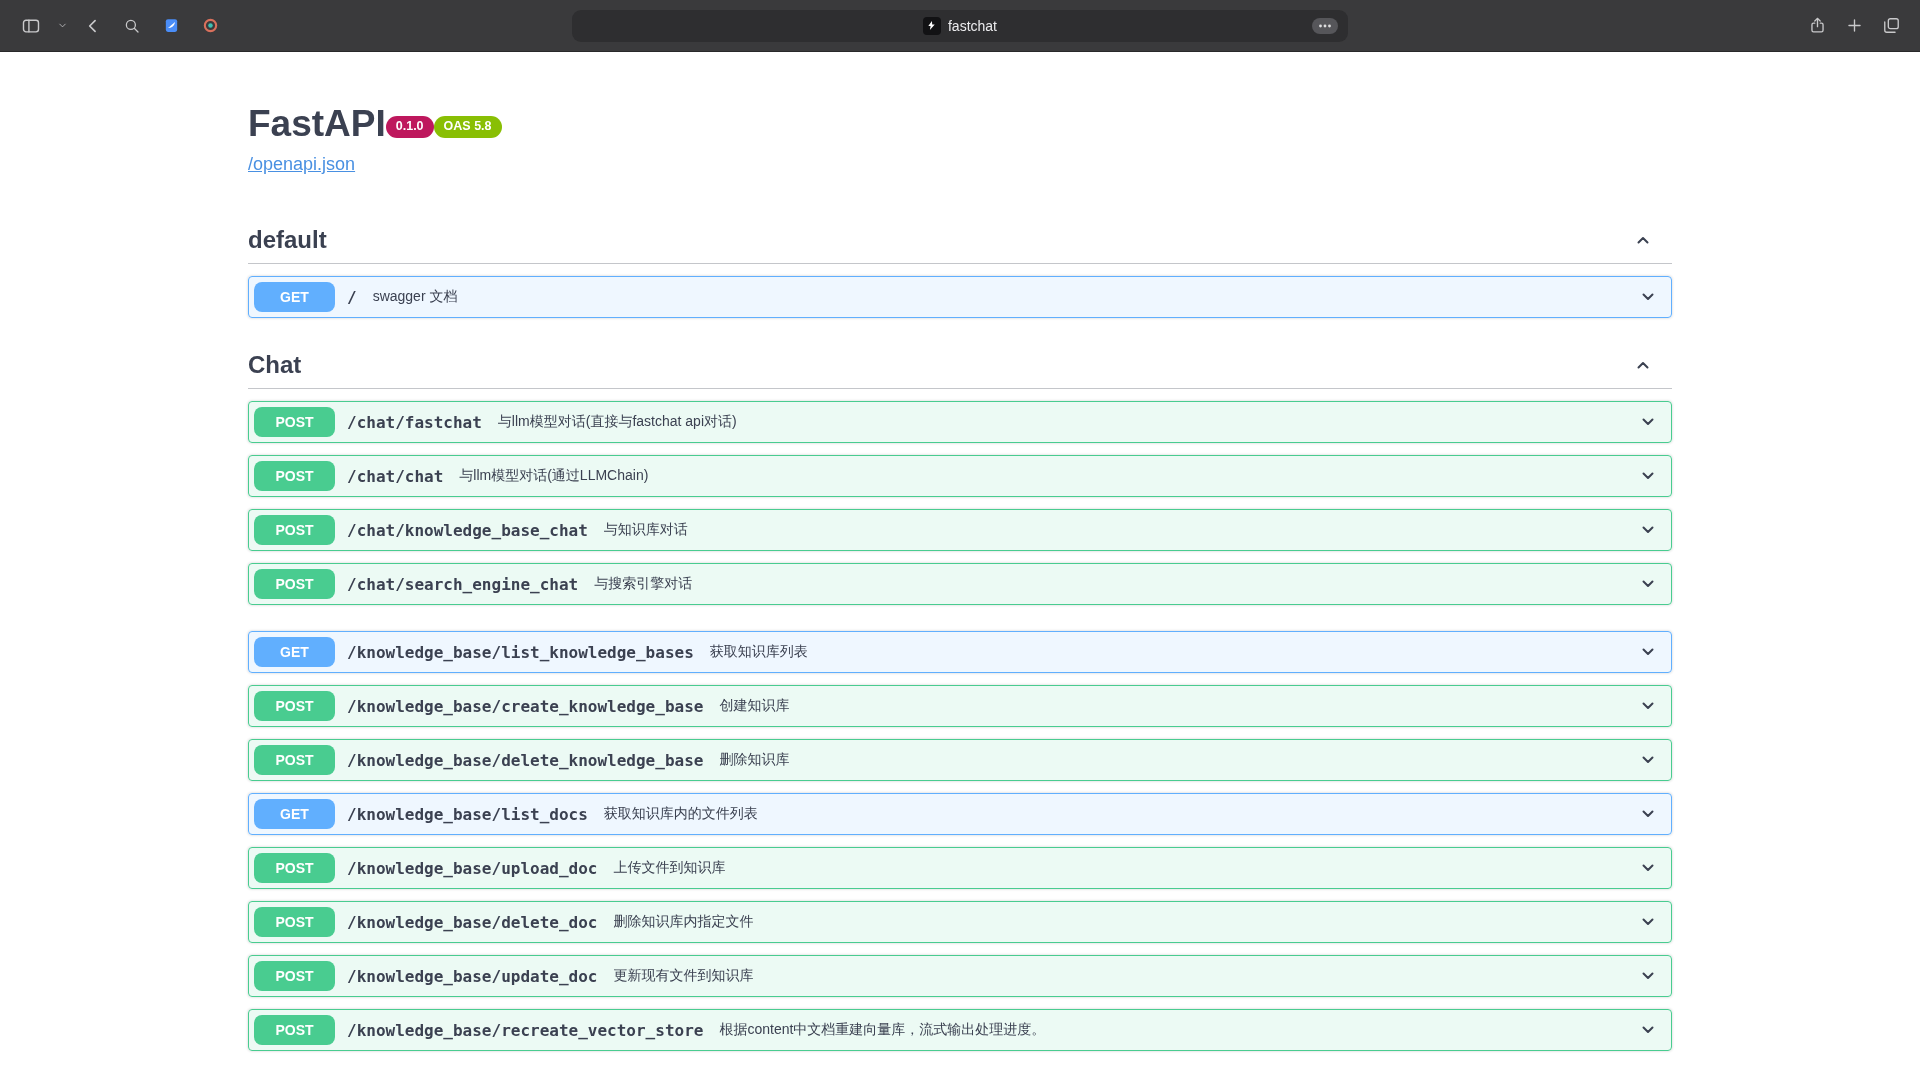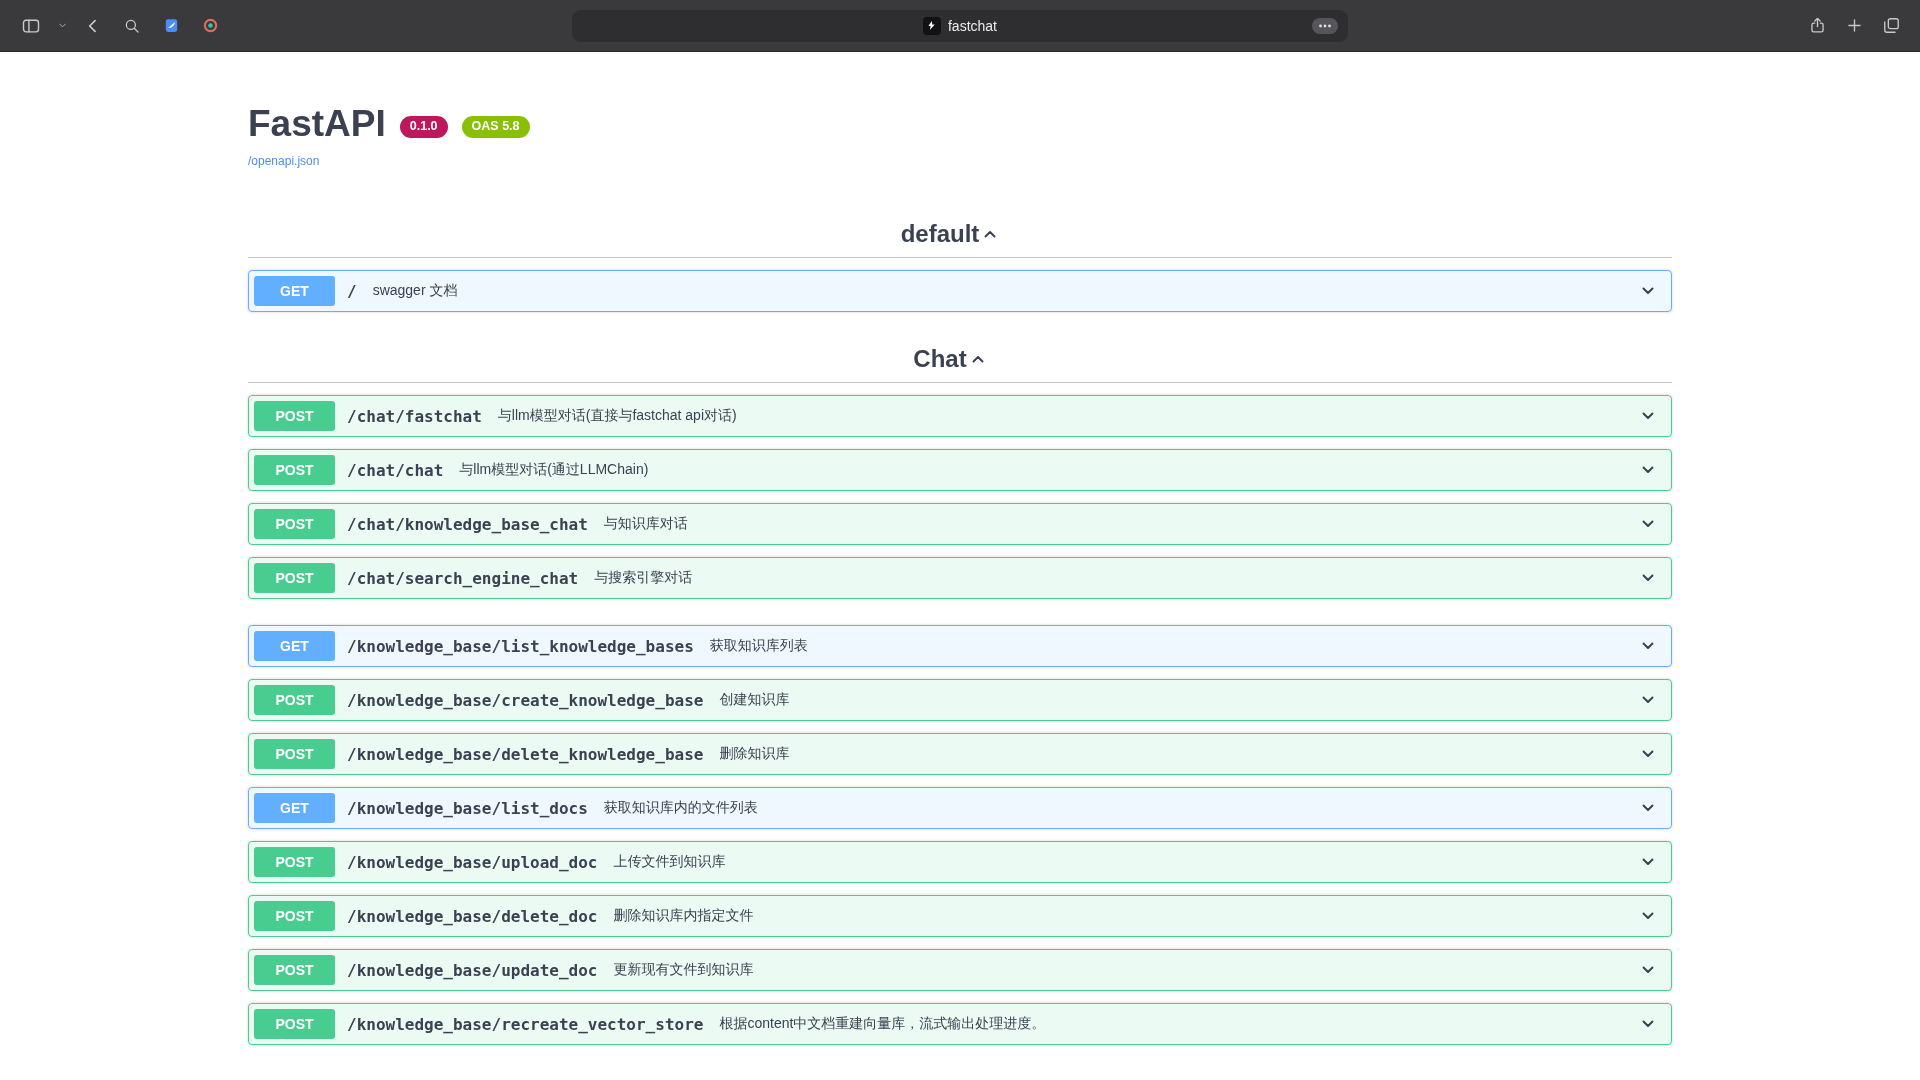--- a/index.html
+++ b/index.html
@@ -24,45 +24,45 @@
   .favicon { width:18px; height:18px; background:#121214; border-radius:4px;
              display:flex; align-items:center; justify-content:center; margin-right:7px; }
   .ext-badge { position:absolute; right:10px; top:8px; width:26px; height:16px;
                background:#56565a; border-radius:8px; display:flex; align-items:center;
                justify-content:center; cursor:pointer; }
 
   
   .page { height:1027px; background:#fff; overflow:hidden; }
   .container { width:1424px; margin:0 auto; padding-top:50px; color:#3b4151; }
   .info { padding-bottom:18px; }
-  .api-title { font-size:37px; font-weight:700; display:flex; align-items:center; gap:14px; line-height:44px; }
+  .api-title { font-size:37px; font-weight:700; display:flex; align-items:center; gap:0; line-height:44px; }
   .badge { font-size:12.5px; font-weight:700; color:#fff; border-radius:14px;
            padding:4px 10px 5px; position:relative; top:3px; line-height:1; }
   .badge-gray  { background:#be185d; }
   .badge-green { background:#89bf04; }
-  .spec-link { color:#4990e2; font-size:12px; 
+  .spec-link { color:#4990e2; font-size:18px; text-decoration:underline;
                display:inline-block; margin-top:8px; cursor:pointer; }
 
   .tag-section { margin-top:26px; }
-  .tag-header { display:flex; align-items:center; justify-content:center;
+  .tag-header { display:flex; align-items:center; justify-content:space-between;
                 border-bottom:1px solid rgba(59,65,81,.3); padding:6px 0 9px; cursor:pointer; }
   .tag-header h3 { font-size:24px; font-weight:700; color:#3b4151; line-height:29px; }
   .collapse-btn { background:none; border:0; color:#3b4151; cursor:pointer; margin-right:18px; padding:0; }
   .expand-btn   { background:none; border:0; color:#3b4151; cursor:pointer; margin-left:auto; padding:0; }
   .chev { width:22px; height:22px; fill:none; stroke:currentColor; stroke-width:2;
           stroke-linecap:round; stroke-linejoin:round; display:block; }
   .up .chev { transform:rotate(180deg); }
 
   .opblock { display:flex; align-items:center; margin-top:12px; height:42px;
              border-radius:4px; border:1px solid; box-shadow:0 0 3px rgba(0,0,0,.19);
              padding:0 12px 0 5px; cursor:pointer; }
   .opblock.get  { background:rgba(97,175,254,.10); border-color:#61affe; }
   .opblock.post { background:rgba(73,204,144,.10); border-color:#49cc90; }
   .method { min-width:81px; text-align:center; font-weight:700; font-size:14px; color:#fff;
-            border-radius:3px; padding:8px 0; line-height:1; }
+            border-radius:8px; padding:8px 0; line-height:1; }
   .get  .method { background:#61affe; }
   .post .method { background:#49cc90; }
   .path { font-family:"DejaVu Sans Mono","Liberation Mono",monospace; font-weight:700;
           font-size:16px; color:#3b4151; margin-left:12px; white-space:nowrap; }
   .desc { font-size:14px; color:#3b4151; margin-left:16px; white-space:nowrap;
           overflow:hidden; text-overflow:ellipsis; }
 </style>
 </head>
 <body>
 

